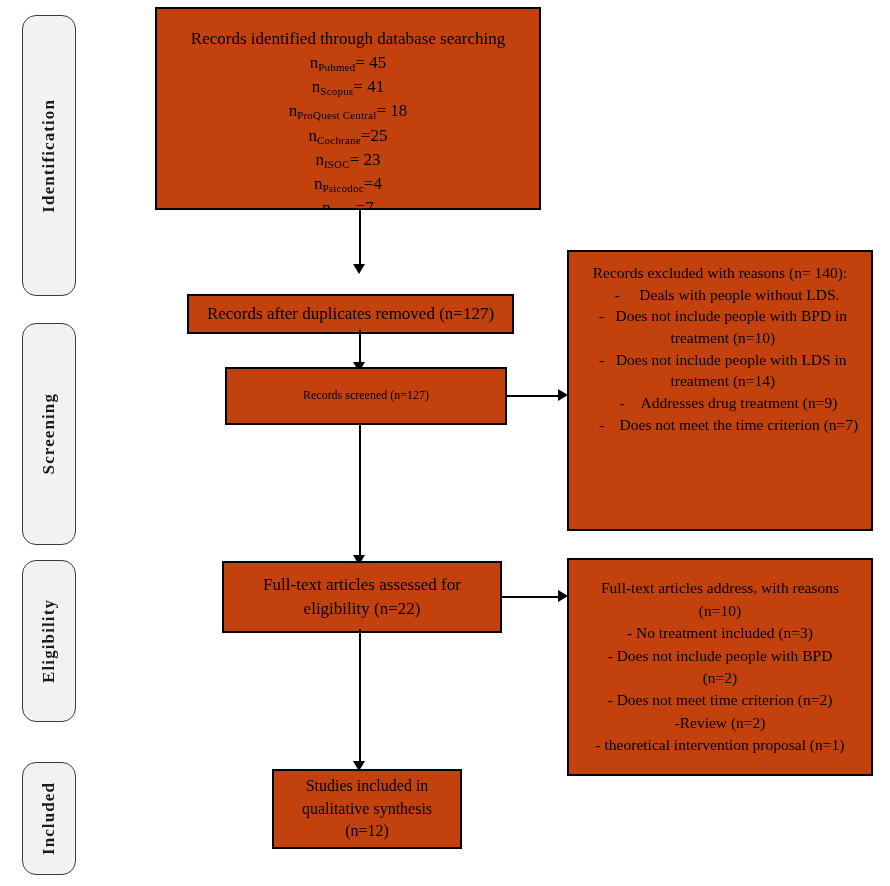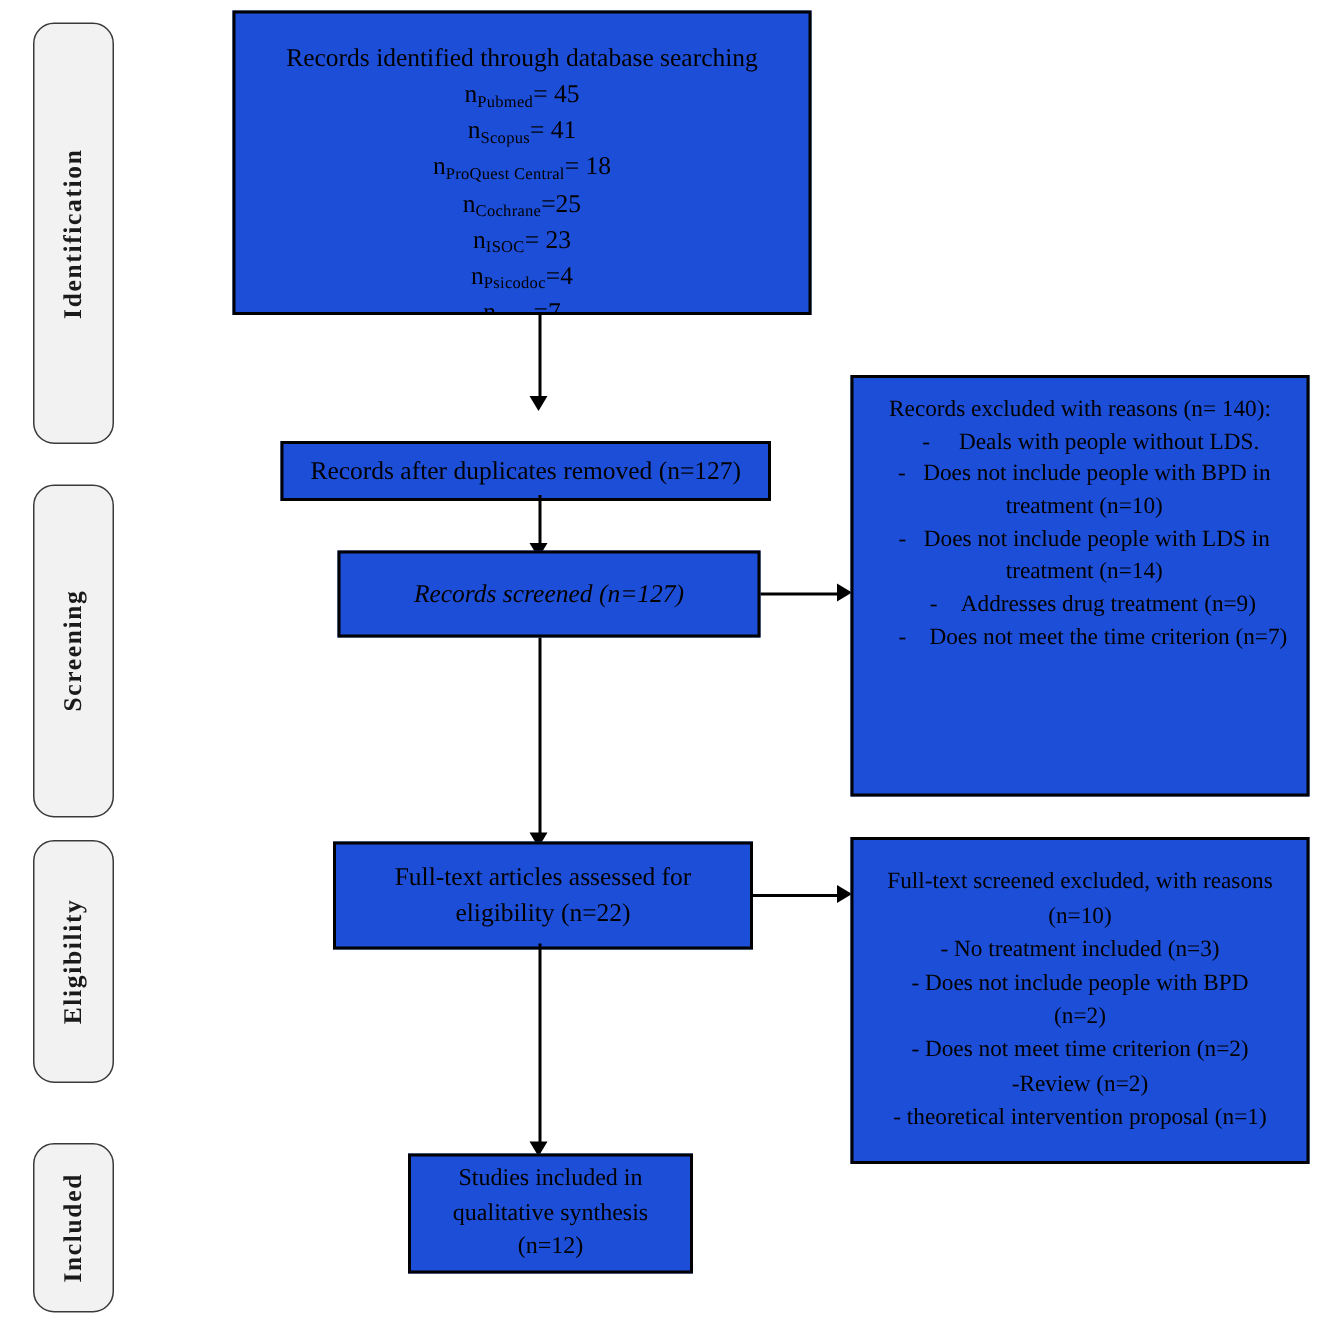--- a/index.html
+++ b/index.html
@@ -40,21 +40,21 @@
     letter-spacing: 1.1px;
     color: #1a1a1a;
     white-space: nowrap;
   }
 
   
   .box {
     position: absolute;
     box-sizing: border-box;
     border: 2px solid #000000;
-    background: #1d4ed8;
+    background: #c2410c;
     display: flex;
     flex-direction: column;
     justify-content: flex-start;
     align-items: center;
     text-align: center;
     line-height: 1.42;
     overflow: hidden;
   }
   .box.center-v { justify-content: center; }
 
@@ -143,21 +143,21 @@
   <div class="vline" style="left:359px; top:210px; height:57px;"></div>
   <div class="arrow-down" style="left:353px; top:264px;"></div>
 
   <div class="box center-v" style="left:187px; top:274px; width:327px; height:40px; font-size:17px;margin-top:20px;">
     <span class="line">Records after duplicates removed (n=127)</span>
   </div>
 
   <div class="vline" style="left:359px; top:330px; height:36px;"></div>
   <div class="arrow-down" style="left:353px; top:362px;"></div>
 
-  <div class="box center-v" style="left:225px; top:367px; width:282px; height:58px; font-size:17px;font-style:italic;">
+  <div class="box center-v" style="left:225px; top:367px; width:282px; height:58px; font-size:12px;">
     <span class="line">Records screened (n=127)</span>
   </div>
 
   <div class="hline" style="left:507px; top:395px; width:53px;"></div>
   <div class="arrow-right" style="left:558px; top:389px;"></div>
 
   <div class="box" style="left:567px; top:250px; width:306px; height:281px; padding:10px 8px 0 8px; font-size:15.5px; line-height:1.4;">
     <span class="excl-title">Records excluded with reasons (n= 140):</span>
 
 
@@ -193,21 +193,21 @@
 
   <div class="box center-v" style="left:222px; top:561px; width:280px; height:72px; font-size:17px;">
     <span class="line">Full-text articles assessed for</span>
     <span class="line">eligibility (n=22)</span>
   </div>
 
   <div class="hline" style="left:502px; top:596px; width:58px;"></div>
   <div class="arrow-right" style="left:558px; top:590px;"></div>
 
   <div class="box center-v" style="left:567px; top:558px; width:306px; height:218px; padding:0 6px; font-size:15.5px; line-height:1.45;">
-    <span class="excl-title">Full-text screened excluded, with reasons</span>
+    <span class="excl-title">Full-text articles address, with reasons</span>
     <span class="excl-title">(n=10)</span>
     <span class="excl-item">- No treatment included (n=3)</span>
     <span class="excl-item">- Does not include people with BPD</span>
     <span class="excl-item">(n=2)</span>
     <span class="excl-item">- Does not meet time criterion (n=2)</span>
     <span class="excl-item">-Review (n=2)</span>
     <span class="excl-item">- theoretical intervention proposal (n=1)</span>
   </div>
 
   <div class="vline" style="left:359px; top:629px; height:136px;"></div>

